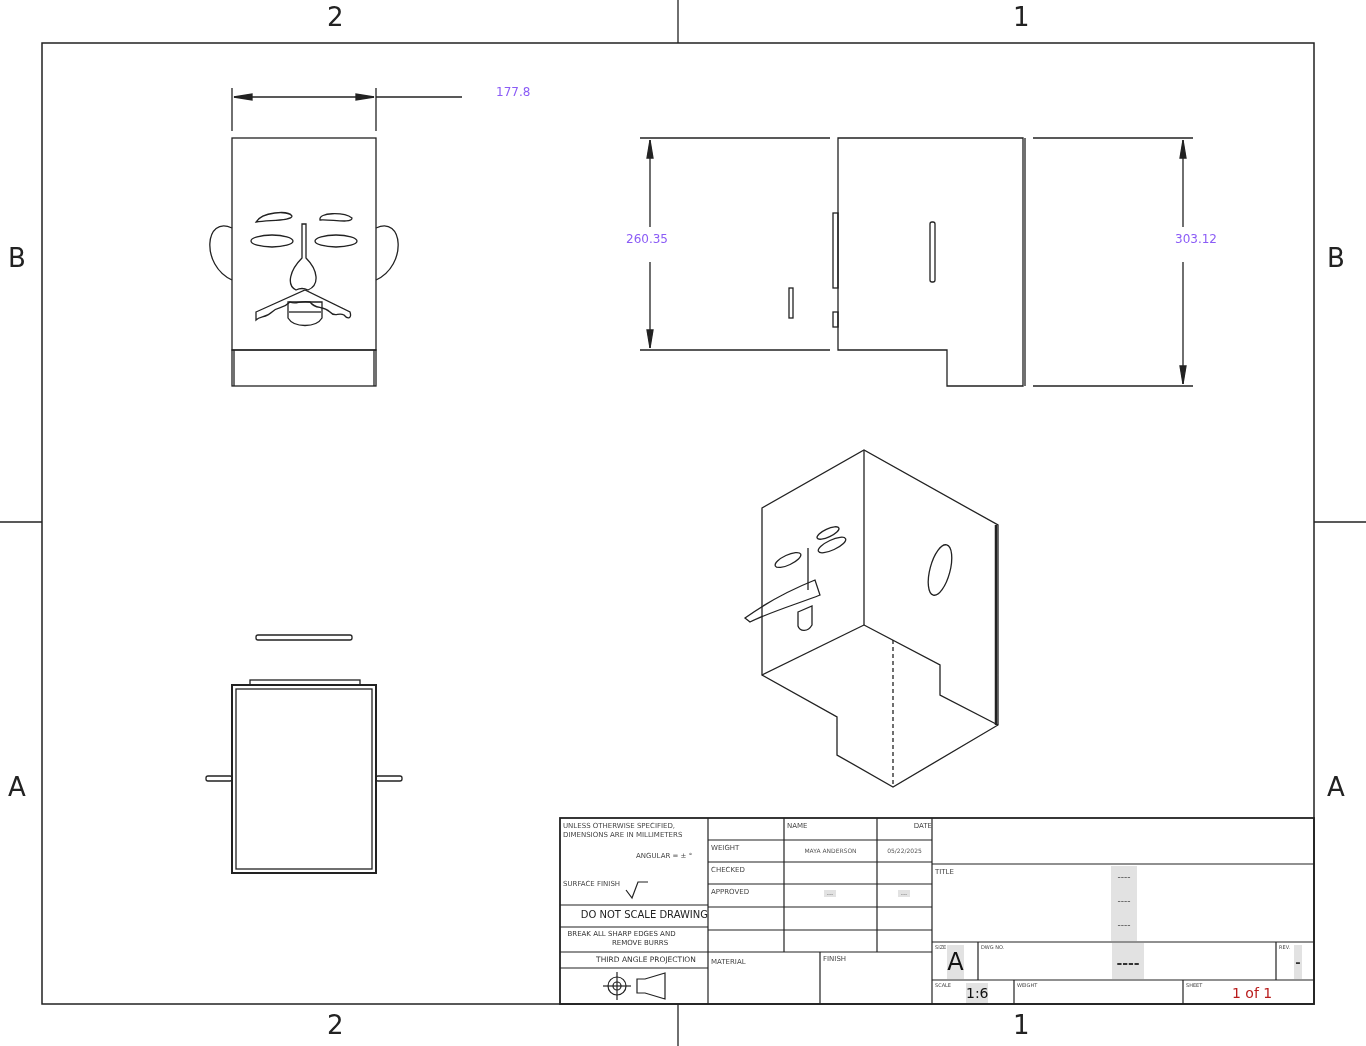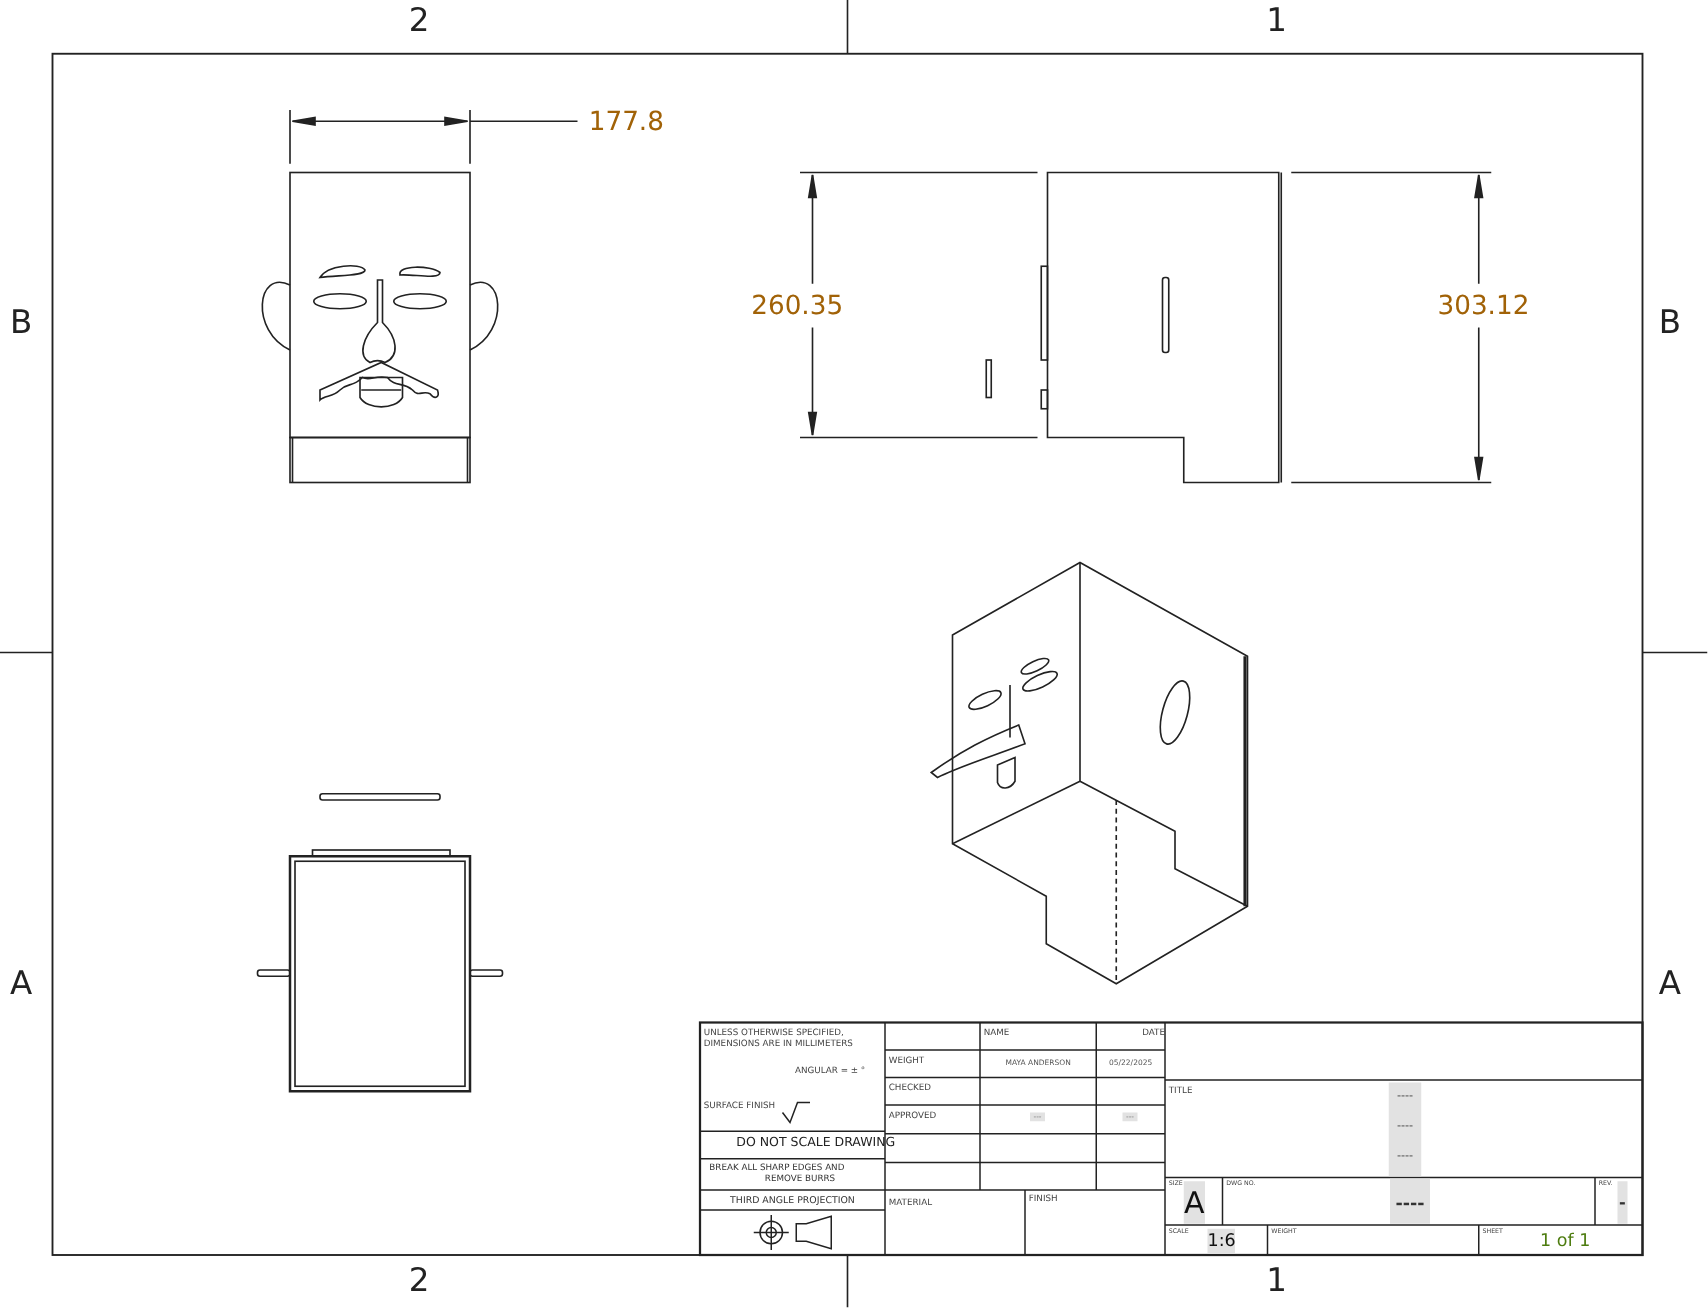--- a/index.html
+++ b/index.html
@@ -1,19 +1,19 @@
 <!DOCTYPE html>
 <html><head>
 <meta charset="utf-8">
 <style>
   html,body{margin:0;padding:0;background:#fff;}
   body{width:1366px;height:1046px;position:relative;overflow:hidden;font-family:"DejaVu Sans",sans-serif;color:#111;}
   .zone{position:absolute;font-size:26px;color:#222;}
   svg.sheet{position:absolute;left:0;top:0;}
-  .dim{position:absolute;font-size:21px;color:#a16207;}
+  .dim{position:absolute;font-size:12px;color:#8b5cf6;margin-left:25px;}
   .lbl{position:absolute;left:3px;top:2px;font-size:7px;color:#444;}
   .hl{background:#e2e2e2;}
 </style>
 </head>
 <body>
 
 <div class="zone" style="left:327px;top:2px;">2</div>
 <div class="zone" style="left:1013px;top:2px;">1</div>
 <div class="zone" style="left:327px;top:1010px;">2</div>
 <div class="zone" style="left:1013px;top:1010px;">1</div>
@@ -135,24 +135,24 @@
 
 <div class="dim" style="left:471px;top:85px;">177.8</div>
 <div class="dim" style="left:601px;top:232px;">260.35</div>
 <div class="dim" style="left:1150px;top:232px;">303.12</div>
 
 <div>
   <div class="lbl" style="left:563px;top:822px;">UNLESS OTHERWISE SPECIFIED,</div>
   <div class="lbl" style="left:563px;top:831px;">DIMENSIONS ARE IN MILLIMETERS</div>
   <div class="lbl" style="left:636px;top:852px;">ANGULAR = ± °</div>
   <div class="lbl" style="left:563px;top:880px;">SURFACE FINISH</div>
-  <div style="position:absolute;left:560px;top:909px;width:148px;text-align:left;font-size:10px;color:#222;padding-left:29px;">DO NOT SCALE DRAWING</div>
+  <div style="position:absolute;left:560px;top:909px;width:148px;text-align:right;font-size:10px;color:#222;">DO NOT SCALE DRAWING</div>
   <div style="position:absolute;left:560px;top:930px;width:123px;text-align:center;font-size:7px;color:#333;">BREAK ALL SHARP EDGES AND</div>
   <div style="position:absolute;left:560px;top:939px;width:160px;text-align:center;font-size:7px;color:#333;">REMOVE BURRS</div>
-  <div style="position:absolute;left:560px;top:955px;width:148px;text-align:center;font-size:7.5px;color:#333;">THIRD ANGLE PROJECTION</div>
+  <div style="position:absolute;left:560px;top:955px;width:148px;text-align:center;font-size:7.5px;color:#333;padding-left:12px;">THIRD ANGLE PROJECTION</div>
 
   <div class="lbl" style="left:787px;top:822px;">NAME</div>
   <div style="position:absolute;left:877px;top:822px;width:55px;text-align:right;font-size:7px;color:#444;">DATE</div>
 
   <div class="lbl" style="left:711px;top:844px;">WEIGHT</div>
   <div style="position:absolute;left:784px;top:847px;width:93px;text-align:center;font-size:6px;color:#555;">MAYA ANDERSON</div>
   <div style="position:absolute;left:877px;top:847px;width:55px;text-align:center;font-size:6px;color:#555;">05/22/2025</div>
   <div class="lbl" style="left:711px;top:866px;">CHECKED</div>
   <div class="lbl" style="left:711px;top:888px;">APPROVED</div>
   <div style="position:absolute;left:824px;top:890px;width:12px;text-align:center;font-size:6px;color:#777;background:#e2e2e2;">---</div>
@@ -171,14 +171,14 @@
   <div class="hl" style="position:absolute;left:947px;top:945px;width:17px;height:34px;font-size:24px;line-height:34px;text-align:center;color:#111;">A</div>
   <div class="lbl" style="left:981px;top:944px;font-size:5px;">DWG NO.</div>
   <div class="hl" style="position:absolute;left:1112px;top:943px;width:32px;height:36px;font-size:14px;line-height:40px;text-align:center;font-weight:bold;color:#333;">----</div>
   <div class="lbl" style="left:1279px;top:944px;font-size:5px;">REV.</div>
   <div class="hl" style="position:absolute;left:1294px;top:945px;width:8px;height:34px;font-size:13px;line-height:36px;text-align:center;font-weight:bold;color:#333;">-</div>
 
   <div class="lbl" style="left:935px;top:982px;font-size:5px;">SCALE</div>
   <div class="hl" style="position:absolute;left:966px;top:983px;width:22px;font-size:14px;line-height:20px;text-align:center;color:#111;">1:6</div>
   <div class="lbl" style="left:1017px;top:982px;font-size:5px;">WEIGHT</div>
   <div class="lbl" style="left:1186px;top:982px;font-size:5px;">SHEET</div>
-  <div style="position:absolute;left:1232px;top:983px;font-size:14px;line-height:20px;color:#4d7c0f;">1 of 1</div>
+  <div style="position:absolute;left:1232px;top:983px;font-size:14px;line-height:20px;color:#b91c1c;">1 of 1</div>
 </div>
 
 </body></html>

